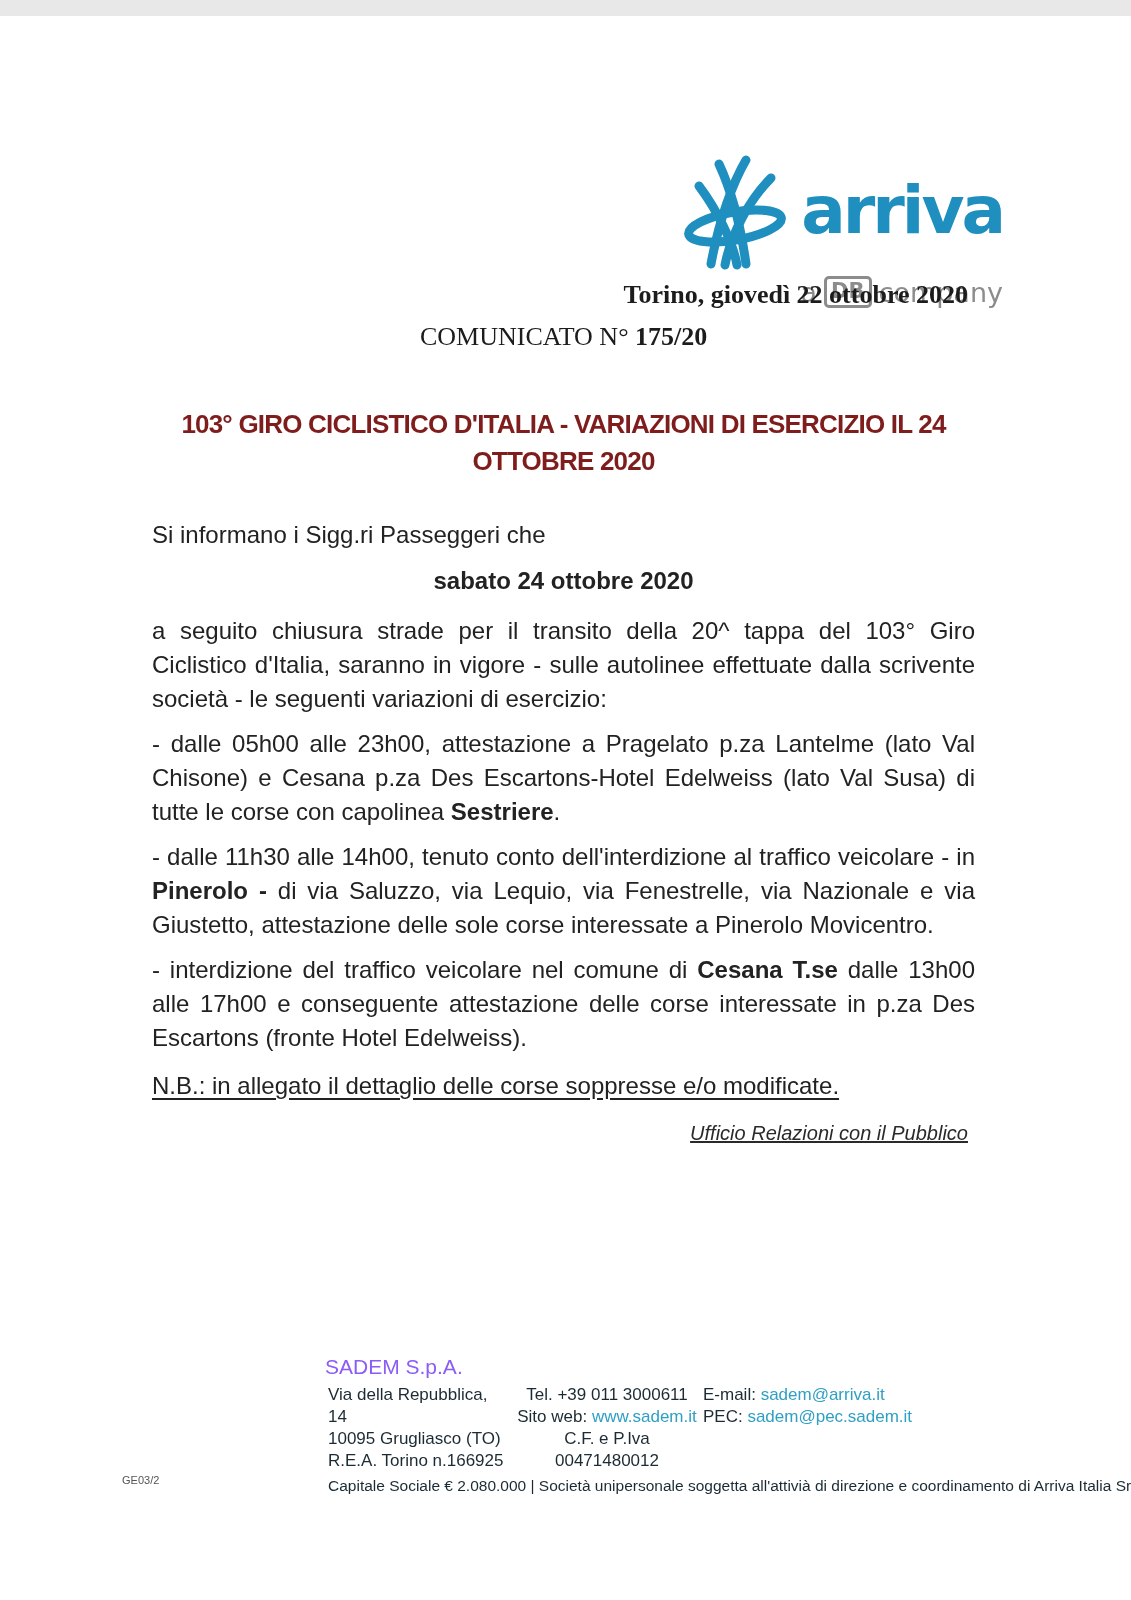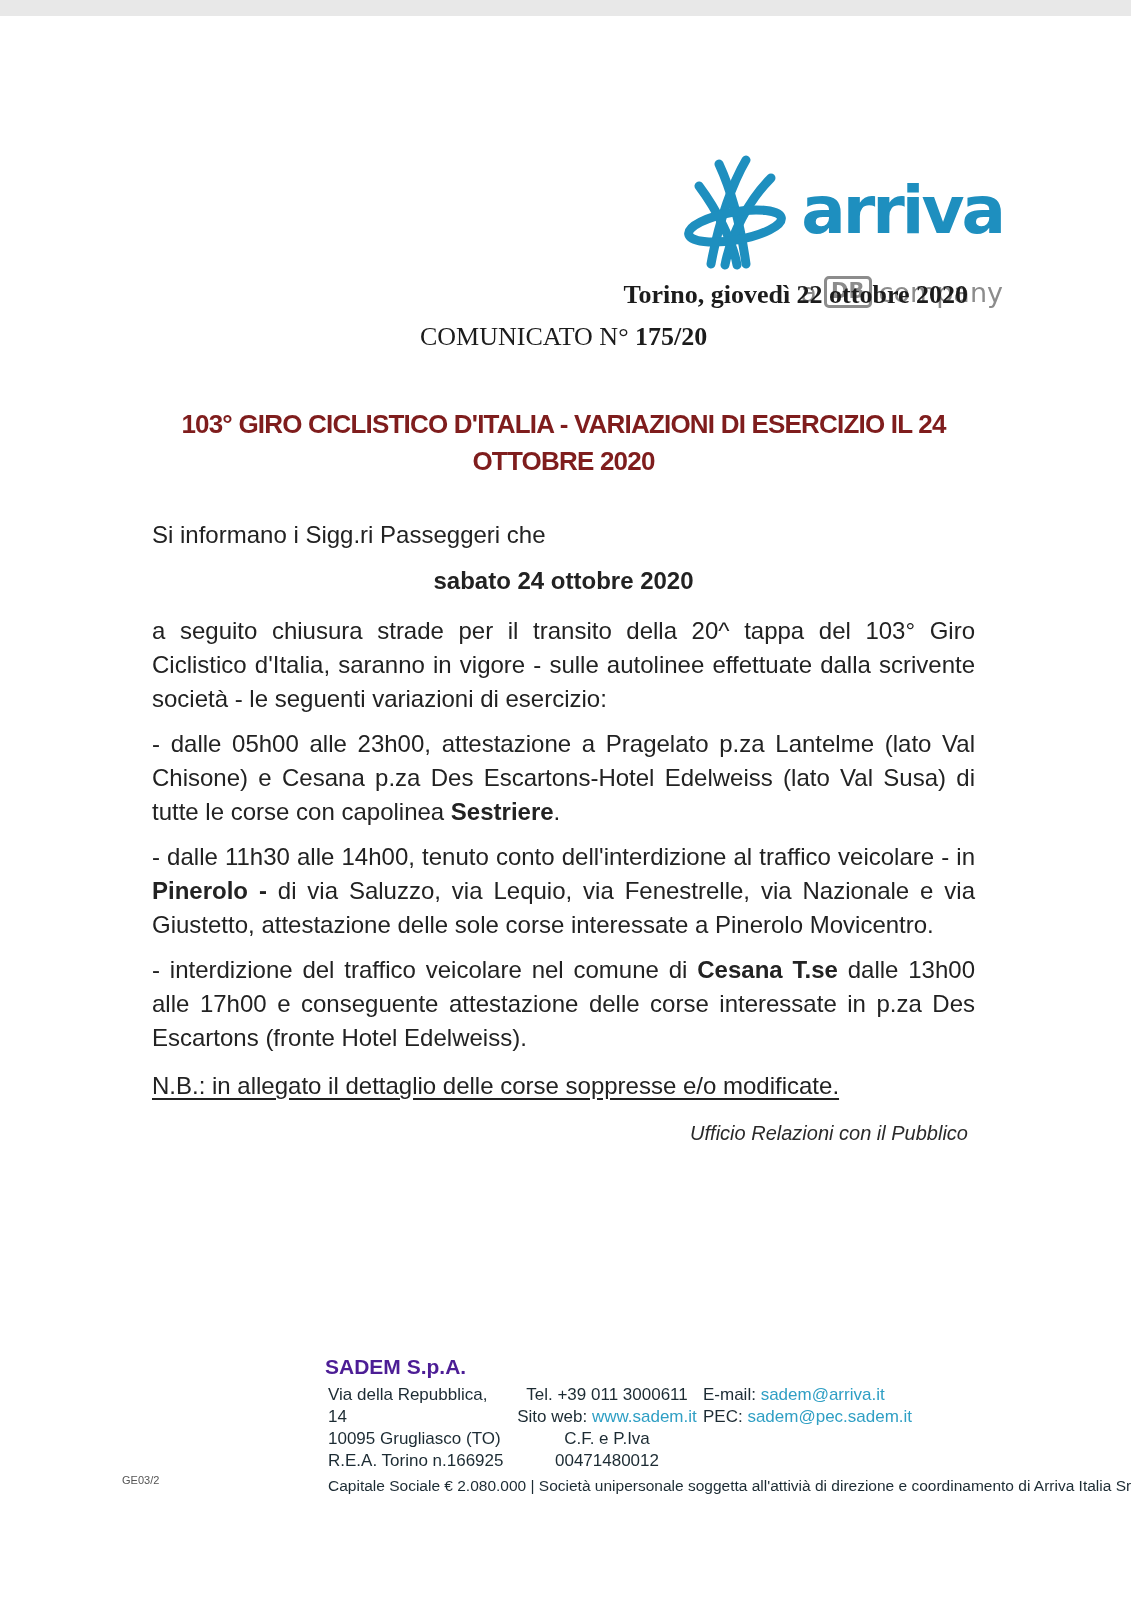--- a/index.html
+++ b/index.html
@@ -112,35 +112,36 @@
     text-underline-offset: 4px;
   }
 
   .signoff {
     position: absolute;
     top: 1106px;
     right: 163px;
     font-style: italic;
     font-size: 20px;
     color: #2a2a2a;
+    text-decoration: underline;
   }
 
   
   .footer {
     position: absolute;
     top: 1340px;
     left: 325px;
     width: 700px;
     font-size: 17px;
     line-height: 22px;
     color: #1c2b33;
   }
   .footer-company {
-    color: #4c1d95;
-    font-weight: bold;
+    color: #8b5cf6;
+    font-weight: normal;
     font-size: 21px;
     margin-bottom: 6px;
   }
   .footer-cols {
     display: flex;
     align-items: flex-start;
   }
   .fcol1 { width: 186px; padding-left: 3px; }
   .fcol2 { width: 192px; text-align: center; }
   .fcol3 { flex: 1; }

